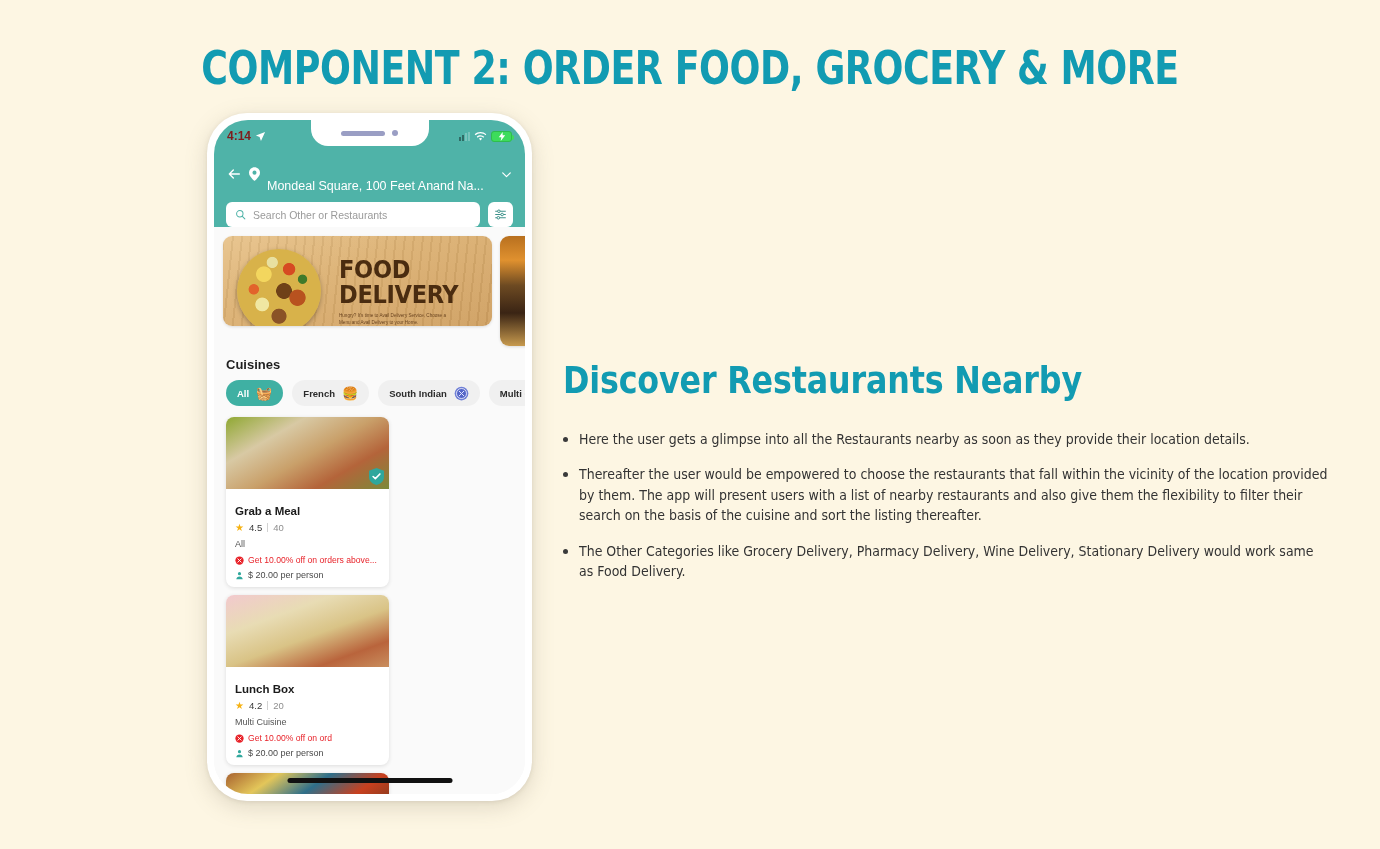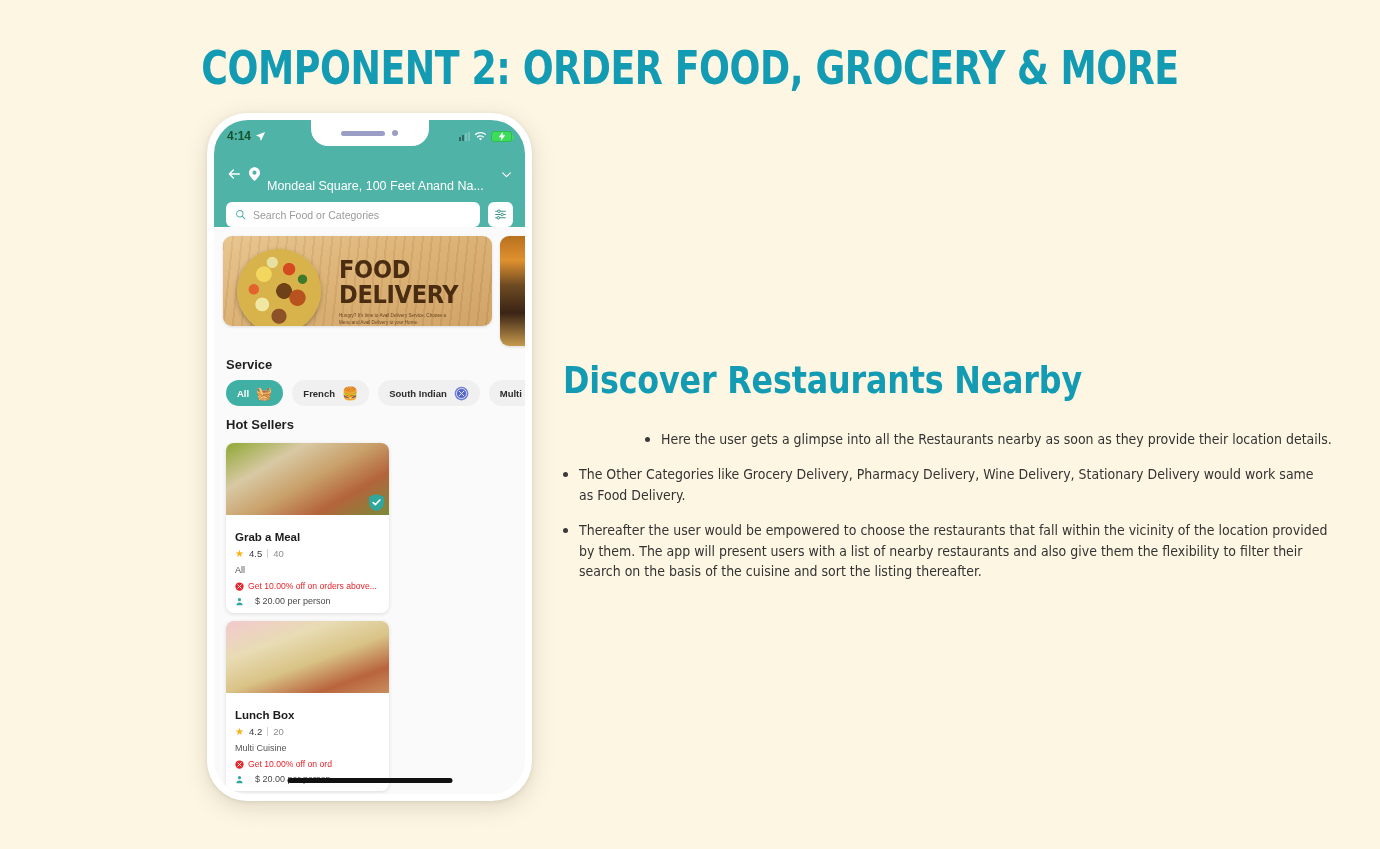--- a/index.html
+++ b/index.html
@@ -52,21 +52,21 @@
     display: flex; align-items: center; justify-content: center; gap: 7px;
     z-index: 4;
   }
   .notch .speaker { width: 44px; height: 5px; border-radius: 3px; background: #9a9ec4; }
   .notch .cam { width: 6px; height: 6px; border-radius: 50%; background: #9a9ec4; }
 
   .statusbar {
     position: relative; height: 22px; display: flex; align-items: center;
     justify-content: space-between; padding: 0 13px; z-index: 3;
   }
-  .st-left { display: flex; align-items: center; gap: 4px; color: #14532d; font-size: 12px; font-weight: bold; }
+  .st-left { display: flex; align-items: center; gap: 4px; color: #7f1d1d; font-size: 12px; font-weight: bold; }
   .st-right { display: flex; align-items: center; gap: 4px; }
   .sig { display: flex; align-items: flex-end; gap: 1px; height: 9px; }
   .sig i { width: 2px; background: #2f6b65; display: block; }
   .sig i:nth-child(1){height:4px}.sig i:nth-child(2){height:6px}
   .sig i:nth-child(3){height:8px;background:#79c4bc}.sig i:nth-child(4){height:9px;background:#79c4bc}
   .batt {
     width: 21px; height: 11px; border-radius: 3px; background: #3ddc5c;
     border: 1px solid #2fbd4d; position: relative;
     display: flex; align-items: center; justify-content: center;
   }
@@ -147,42 +147,42 @@
     position: absolute; right: 5px; bottom: 4px; width: 15px; height: 17px;
     display: flex; align-items: center; justify-content: center;
   }
   .card-name { font-size: 11.5px; font-weight: bold; color: #1b1b1b; padding: 7px 9px 0 9px; margin-top: 9px; }
   .card-rate { display: flex; align-items: center; gap: 5px; padding: 5px 9px 0 9px; font-size: 9.5px; color: #3a3a3a; }
   .card-rate .star { color: #f6b213; font-size: 10px; }
   .card-rate .div { width: 1px; height: 9px; background: #d2d2d2; }
   .card-rate .cnt { color: #8e8e8e; }
   .card-cui { font-size: 9px; color: #555; padding: 6px 9px 0 9px; white-space: nowrap; overflow: hidden; }
   .card-off { display: flex; align-items: center; gap: 4px; padding: 6px 9px 0 9px; font-size: 8.6px; color: #e8232a; white-space: nowrap; overflow: hidden; }
-  .card-pp { display: flex; align-items: center; gap: 11px; padding: 5px 9px 0 9px; font-size: 9px; color: #4a4a4a; white-space: nowrap; text-align: right; }
+  .card-pp { display: flex; align-items: center; gap: 4px; padding: 5px 9px 0 9px; font-size: 9px; color: #4a4a4a; white-space: nowrap; text-align: right; }
   .dot-ic { flex: 0 0 auto; }
 
   .img-wrap1 { background: linear-gradient(150deg,#8fa832 0%,#d8c9a4 28%,#c9a06a 52%,#b4643a 74%,#7c8a3a 100%); width:100%; height:100%; }
   .img-wrap2 { background: linear-gradient(160deg,#f2c9ce 0%,#e8dcb4 30%,#d9c386 55%,#b9643c 80%,#c98e5e 100%); width:100%; height:100%; }
   .img-wrap3 { background: linear-gradient(145deg,#a8622f 0%,#e3c65a 20%,#2f6f8a 40%,#c8401f 60%,#7a3a1c 80%,#d6a23f 100%); width:100%; height:100%; }
 
   .home-bar {
     position: absolute; left: 50%; bottom: 11px; transform: translateX(-50%);
     width: 165px; height: 5px; border-radius: 4px; background: #111;
     z-index: 9;
   }
 
   
   .right { position: absolute; left: 563px; top: 358px; width: 790px; }
   .right h2 {
     font-family: "DejaVu Sans Condensed", "Liberation Sans Narrow", "Liberation Sans", sans-serif;
     font-size: 38px; font-weight: bold; color: #129BB2; letter-spacing: -0.2px;
     transform: scaleX(0.93); transform-origin: left center;
   }
   .bullets { margin-top: 27px; }
-  .bullet { display: flex; gap: 11px; margin-bottom: 15px; justify-content: flex-end; }
+  .bullet { display: flex; gap: 11px; margin-bottom: 15px; }
   .bullet .bdot { flex: 0 0 auto; width: 5px; height: 5px; border-radius: 50%; background: #3a3a3a; margin-top: 8px; }
   .bullet p {
     font-family: "DejaVu Sans Condensed", "Liberation Sans Narrow", "Liberation Sans", sans-serif;
     font-size: 14.4px; line-height: 1.42; color: #333; transform: scaleX(0.97); transform-origin: left center;
   }
 </style>
 </head>
 <body>
 
 <div class="page">
@@ -238,21 +238,21 @@
               <path d="M5 9l7 7 7-7" stroke="#fff" stroke-width="2.2" fill="none" stroke-linecap="round" stroke-linejoin="round"></path>
             </svg>
         </div>
 
         <div class="search-row">
           <div class="search-box">
             <svg width="11" height="11" viewBox="0 0 24 24">
                 <circle cx="10.5" cy="10.5" r="7" stroke="#4fb3a8" stroke-width="2.2" fill="none"></circle>
                 <path d="M16 16l5.5 5.5" stroke="#4fb3a8" stroke-width="2.2" stroke-linecap="round"></path>
               </svg>
-            <span class="ph">Search Food or Categories</span>
+            <span class="ph">Search Other or Restaurants</span>
           </div>
           <div class="filter-btn">
             <svg width="13" height="13" viewBox="0 0 24 24">
               <g stroke="#3a8f88" stroke-width="1.8" stroke-linecap="round">
                 <path d="M3 6h18M3 12h18M3 18h18"></path>
               </g>
               <circle cx="9" cy="6" r="2.4" fill="#fff" stroke="#3a8f88" stroke-width="1.8"></circle>
               <circle cx="15" cy="12" r="2.4" fill="#fff" stroke="#3a8f88" stroke-width="1.8"></circle>
               <circle cx="8" cy="18" r="2.4" fill="#fff" stroke="#3a8f88" stroke-width="1.8"></circle>
             </svg>
@@ -267,21 +267,21 @@
             <div class="banner-plate"></div>
             <div class="banner-txt">
               <div class="l1">FOOD</div>
               <div class="l2">DELIVERY</div>
               <div class="sub">Hungry? It's time to Avail Delivery Service. Choose a Menu and Avail Delivery to your Home.</div>
             </div>
           </div>
           <div class="banner2"></div>
         </div>
 
-        <div class="sec-title">Service</div>
+        <div class="sec-title">Cuisines</div>
 
         <div class="chips">
           <div class="chip active">
             <span>All</span>
             <span class="chip-ic">🧺</span>
           </div>
           <div class="chip">
             <span>French</span>
             <span class="chip-ic">🍔</span>
           </div>
@@ -291,21 +291,20 @@
               <circle cx="12" cy="12" r="11" fill="#6f7fd6"></circle>
                 <circle cx="12" cy="12" r="8" fill="#5566c8" stroke="#fff" stroke-width="1.2"></circle>
               <path d="M8 8l8 8M16 8l-8 8" stroke="#dfe4ff" stroke-width="1.6"></path>
             </svg>
           </div>
           <div class="chip">
             <span>Multi Cu</span>
           </div>
         </div>
 
-        <div class="sec-title">Hot Sellers</div>
 
         <div class="cards">
 
           <div class="card">
             <div class="card-img">
               <div class="img-wrap1"></div>
               <span class="badge">
                 <svg width="15" height="17" viewBox="0 0 22 25">
                     <path d="M11 0l11 4v9c0 7-5.4 10.6-11 12C5.4 23.6 0 20 0 13V4z" fill="#2fa79c"></path>
                     <path d="M6 12.5l3.3 3.2L16 8.8" stroke="#fff" stroke-width="2.4" fill="none" stroke-linecap="round" stroke-linejoin="round"></path>
@@ -380,22 +379,22 @@
 
   <div class="right">
     <h2>Discover Restaurants Nearby</h2>
     <div class="bullets">
       <div class="bullet">
         <span class="bdot"></span>
         <p>Here the user gets a glimpse into all the Restaurants nearby as soon as they provide their location details.</p>
       </div>
       <div class="bullet">
         <span class="bdot"></span>
-        <p>The Other Categories like Grocery Delivery, Pharmacy Delivery, Wine Delivery, Stationary Delivery would work same as Food Delivery.</p>
+        <p>Thereafter the user would be empowered to choose the restaurants that fall within the vicinity of the location provided by them. The app will present users with a list of nearby restaurants and also give them the flexibility to filter their search on the basis of the cuisine and sort the listing thereafter.</p>
       </div>
       <div class="bullet">
         <span class="bdot"></span>
-        <p>Thereafter the user would be empowered to choose the restaurants that fall within the vicinity of the location provided by them. The app will present users with a list of nearby restaurants and also give them the flexibility to filter their search on the basis of the cuisine and sort the listing thereafter.</p>
+        <p>The Other Categories like Grocery Delivery, Pharmacy Delivery, Wine Delivery, Stationary Delivery would work same as Food Delivery.</p>
       </div>
     </div>
   </div>
 
 </div>
 
 </body></html>

